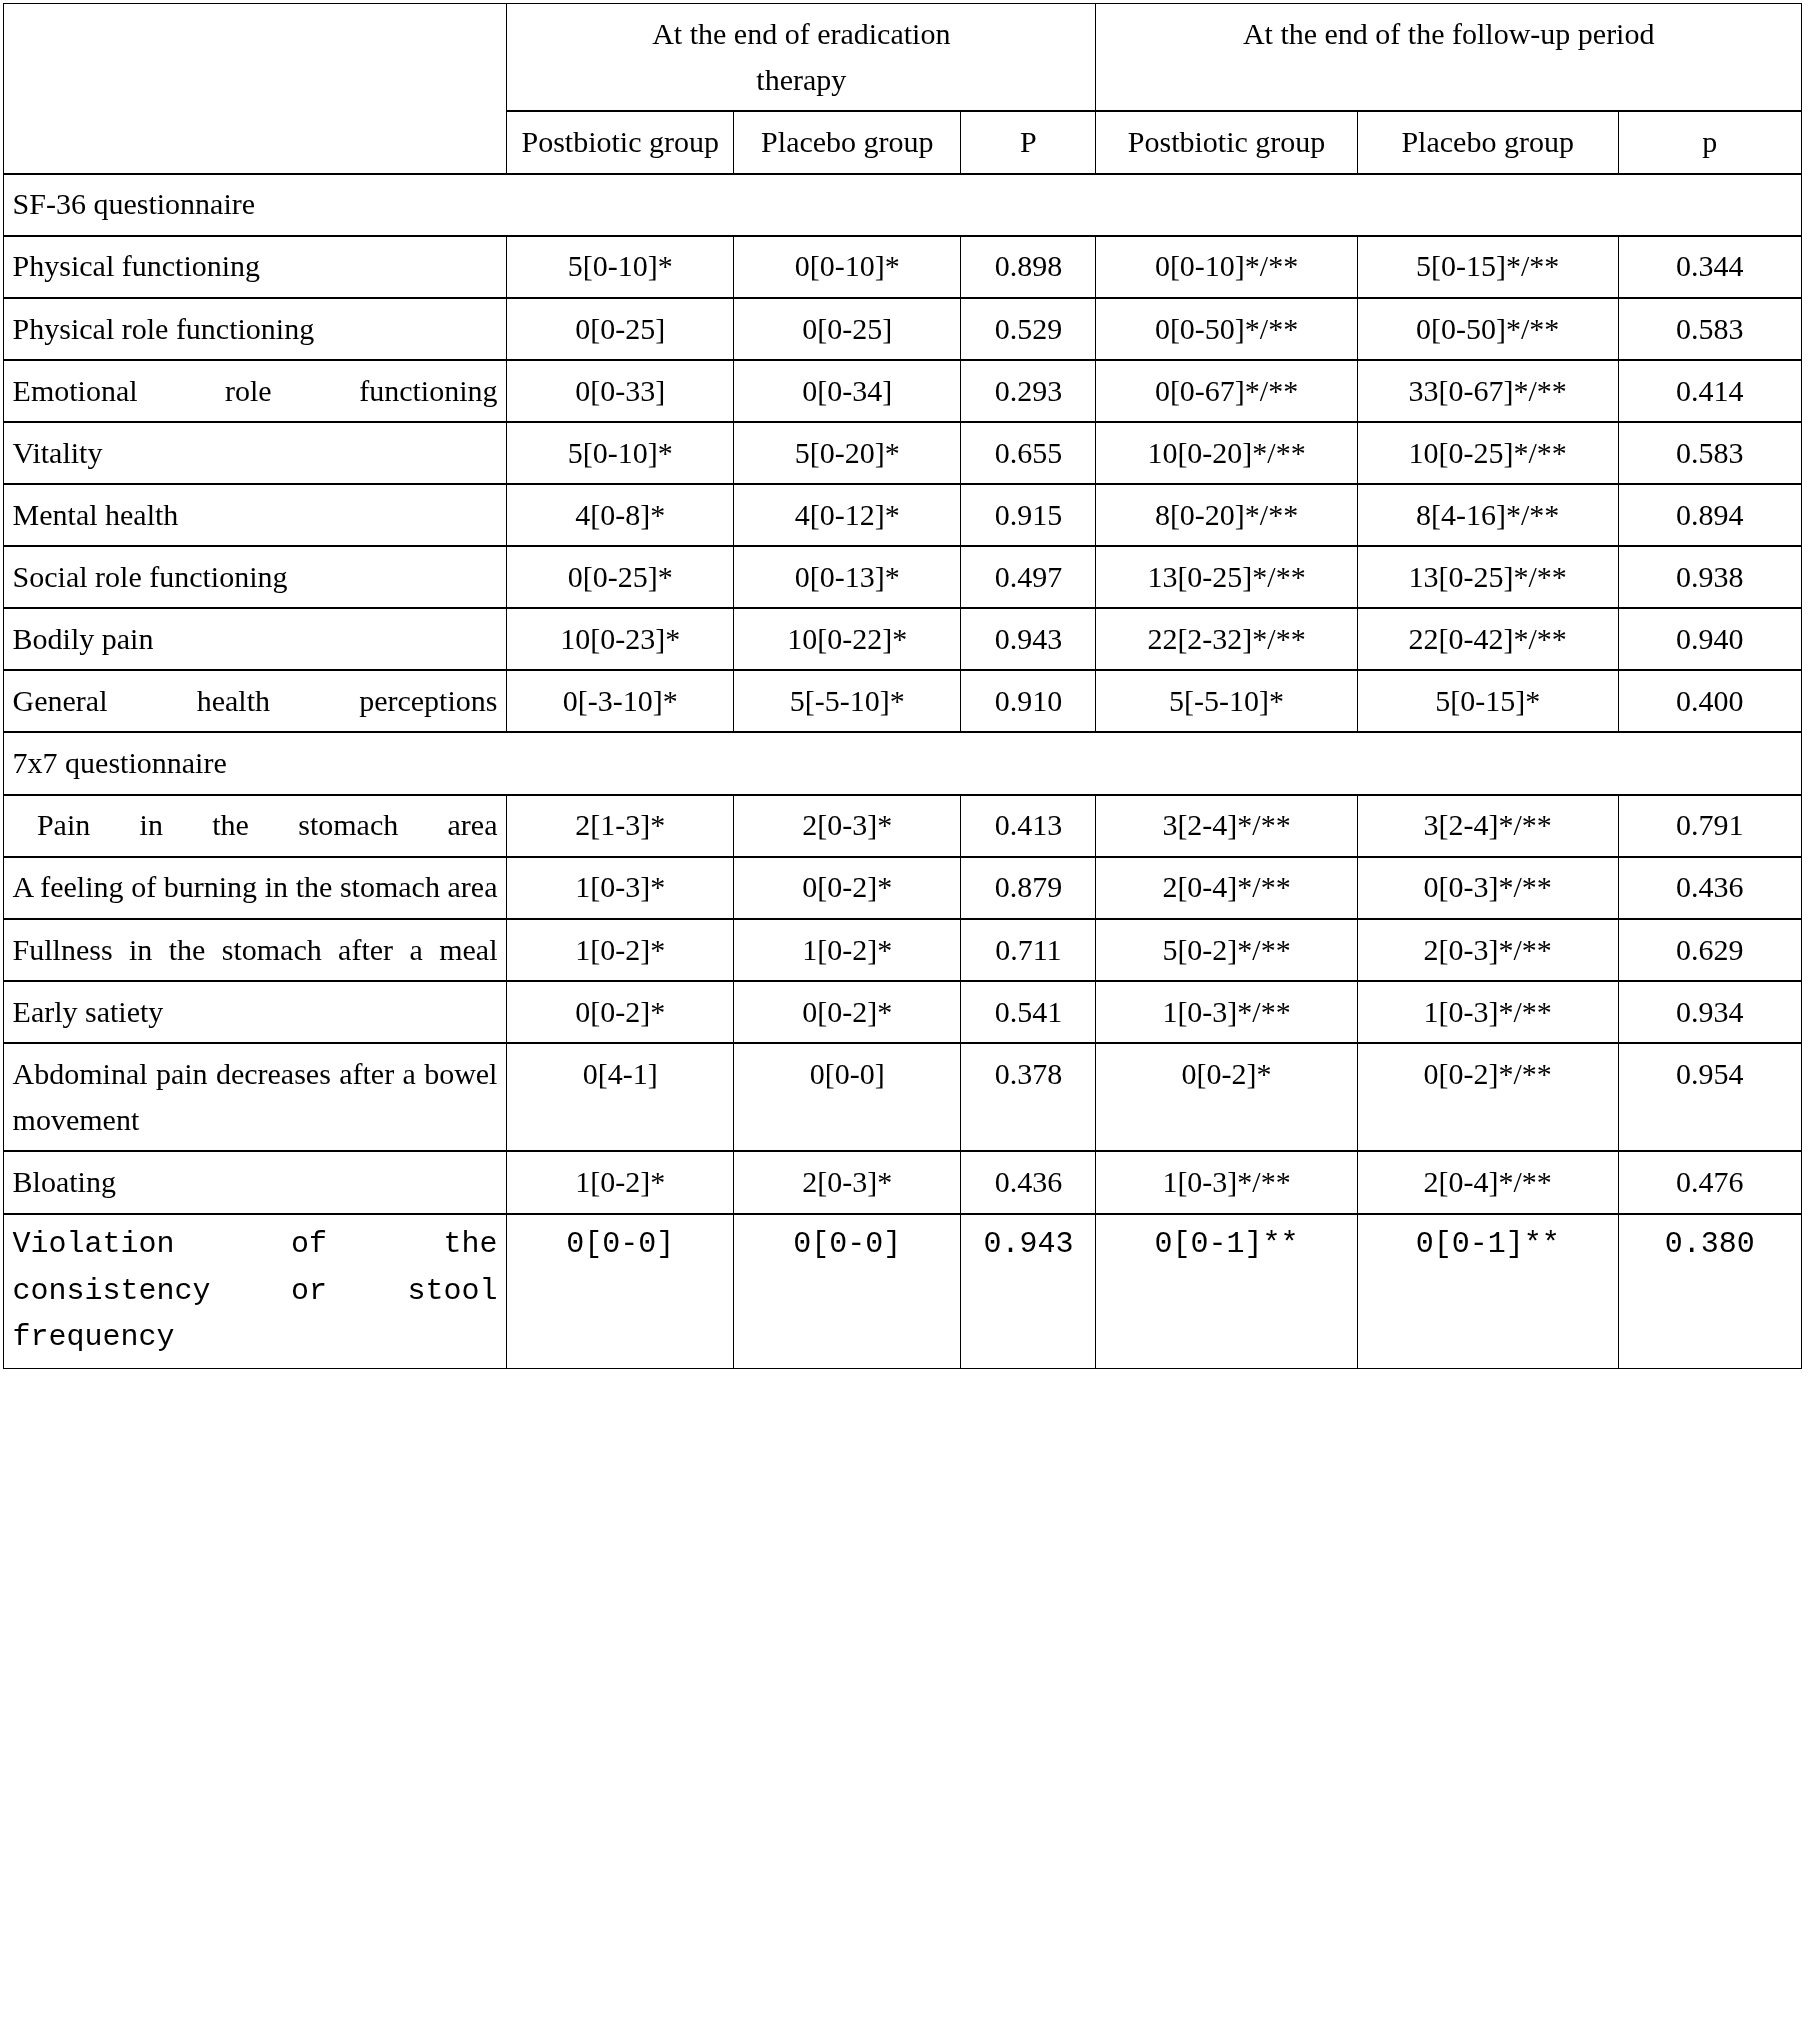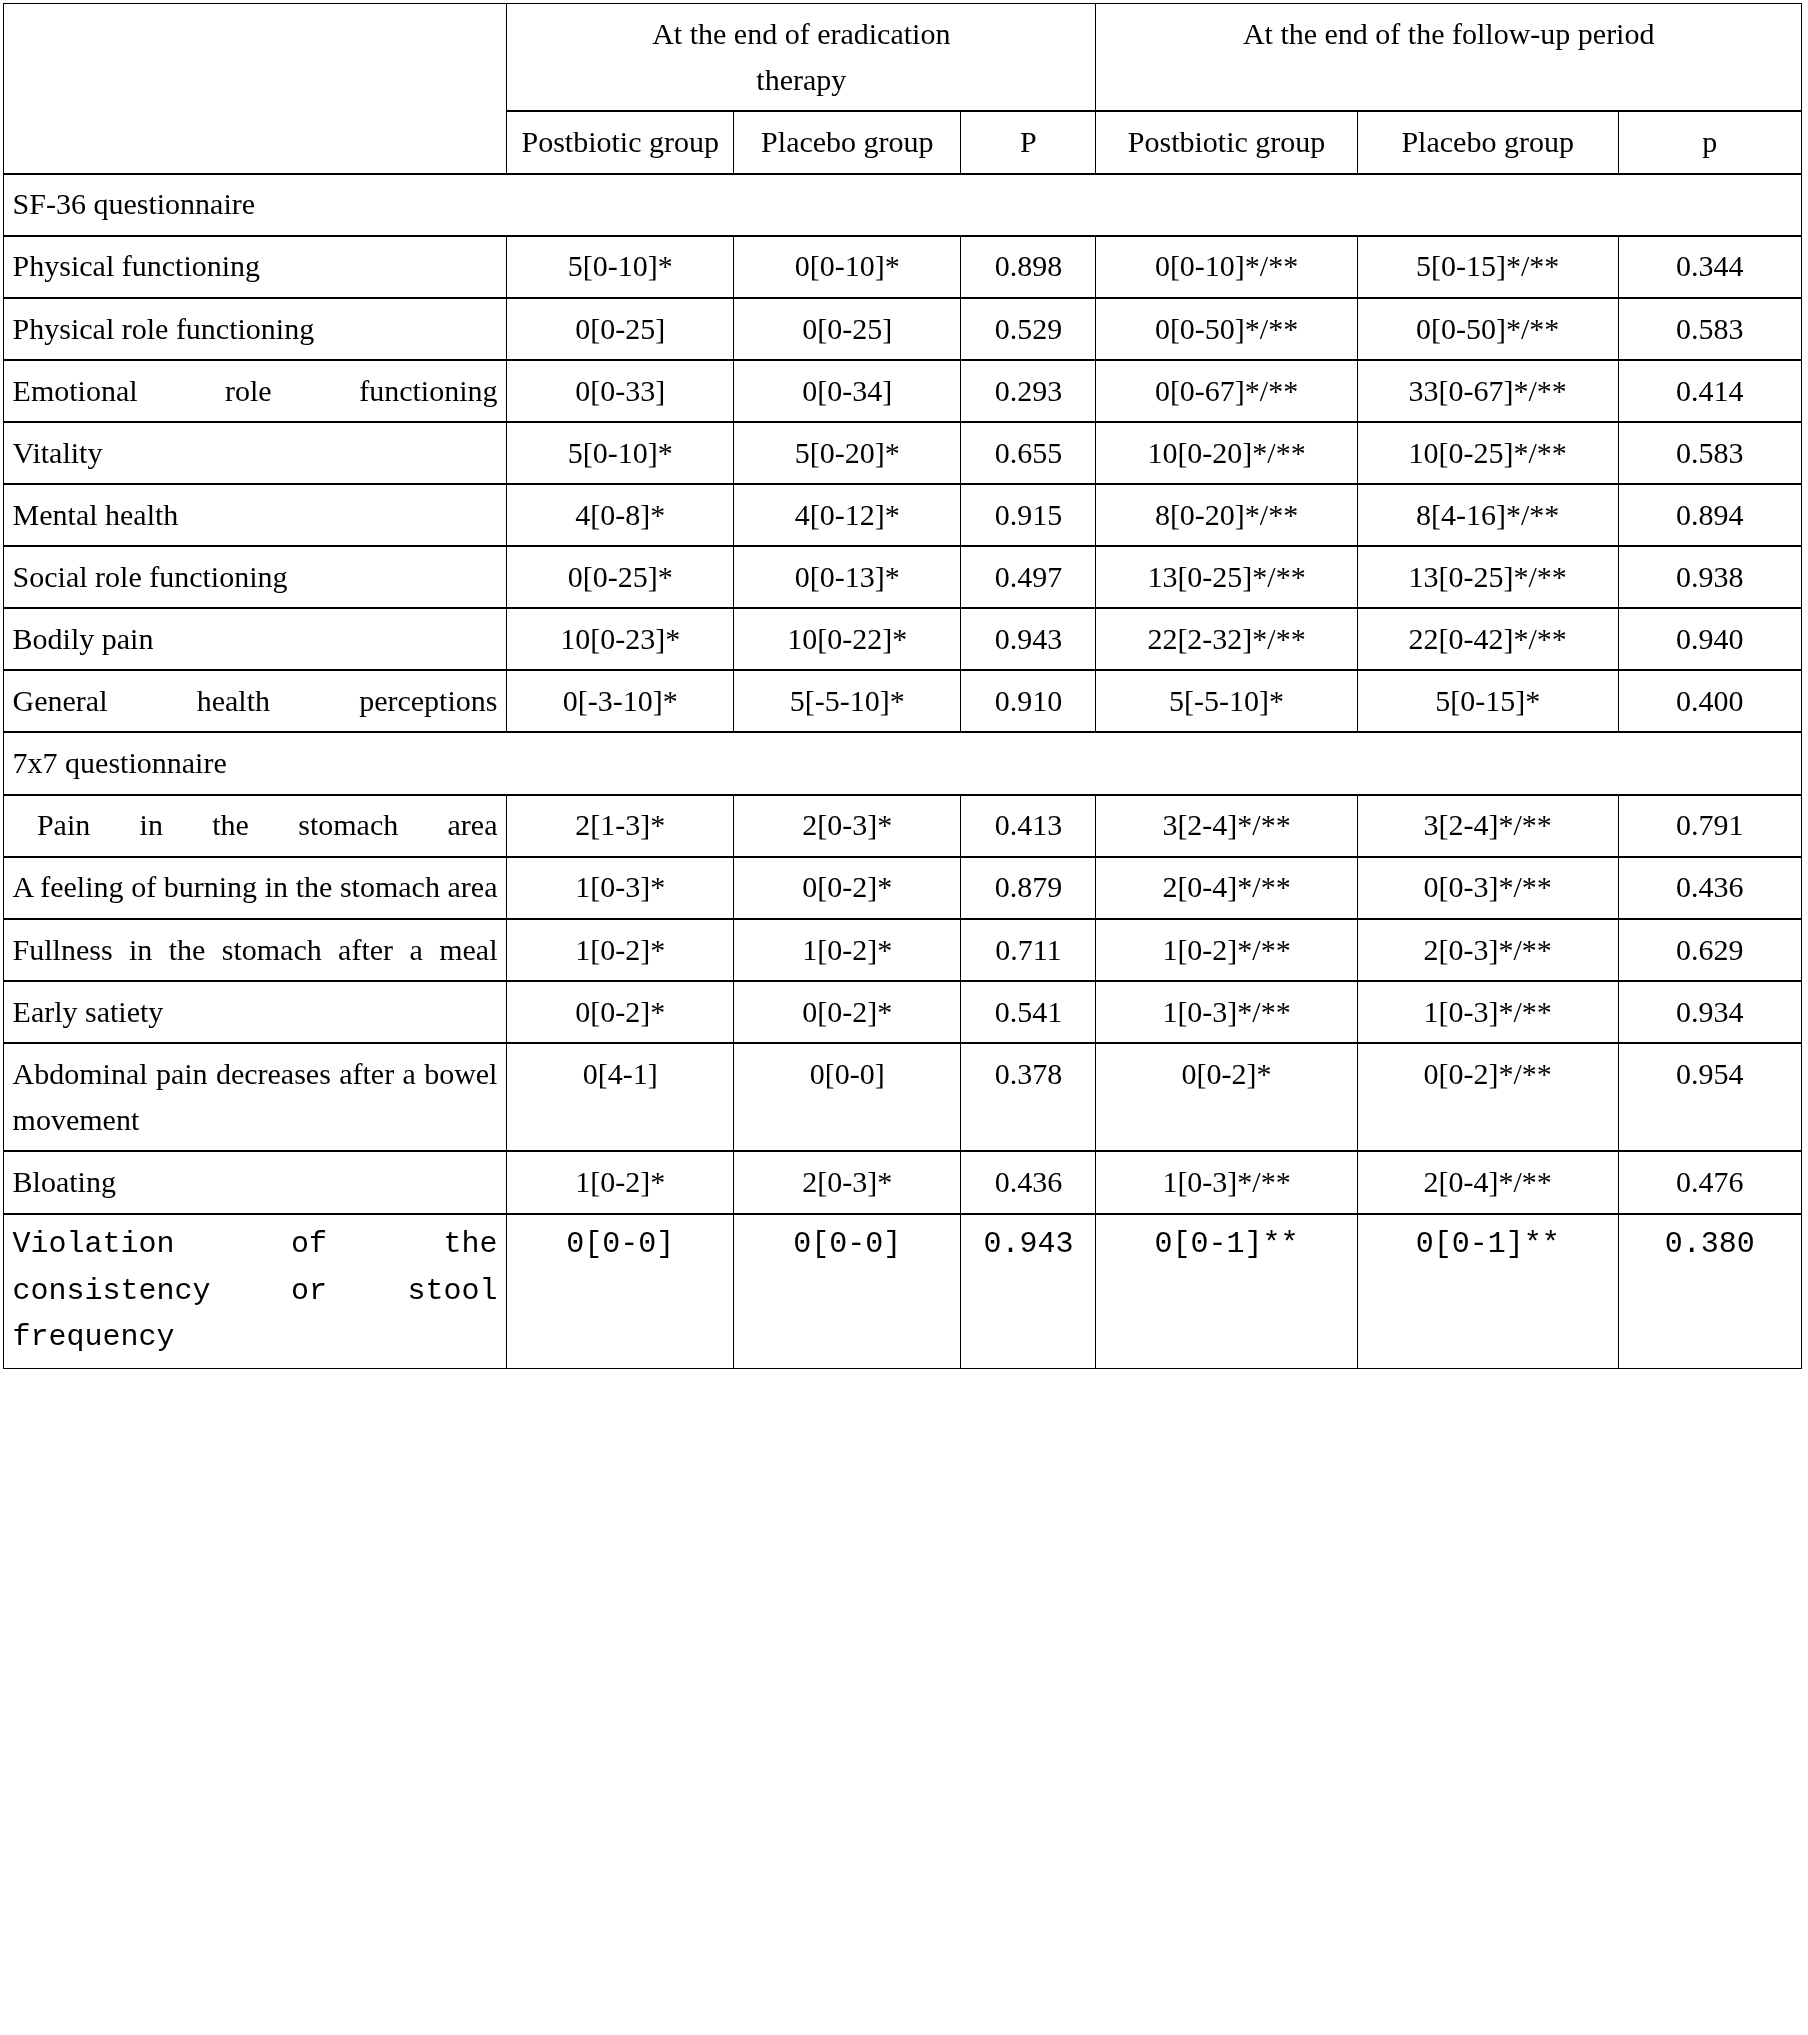--- a/index.html
+++ b/index.html
@@ -240,21 +240,21 @@
           <td class="cell-num">0.879</td>
           <td class="cell-num">2[0-4]*/**</td>
           <td class="cell-num">0[0-3]*/**</td>
           <td class="cell-num">0.436</td>
         </tr>
         <tr class="thick-top">
           <td class="cell-label">Fullness in the stomach after a meal</td>
           <td class="cell-num">1[0-2]*</td>
           <td class="cell-num">1[0-2]*</td>
           <td class="cell-num">0.711</td>
-          <td class="cell-num">1[0-2]*/**</td>
+          <td class="cell-num">5[0-2]*/**</td>
           <td class="cell-num">2[0-3]*/**</td>
           <td class="cell-num">0.629</td>
         </tr>
         <tr class="thick-top">
           <td class="cell-label nojust">Early satiety</td>
           <td class="cell-num">0[0-2]*</td>
           <td class="cell-num">0[0-2]*</td>
           <td class="cell-num">0.541</td>
           <td class="cell-num">1[0-3]*/**</td>
           <td class="cell-num">1[0-3]*/**</td>

